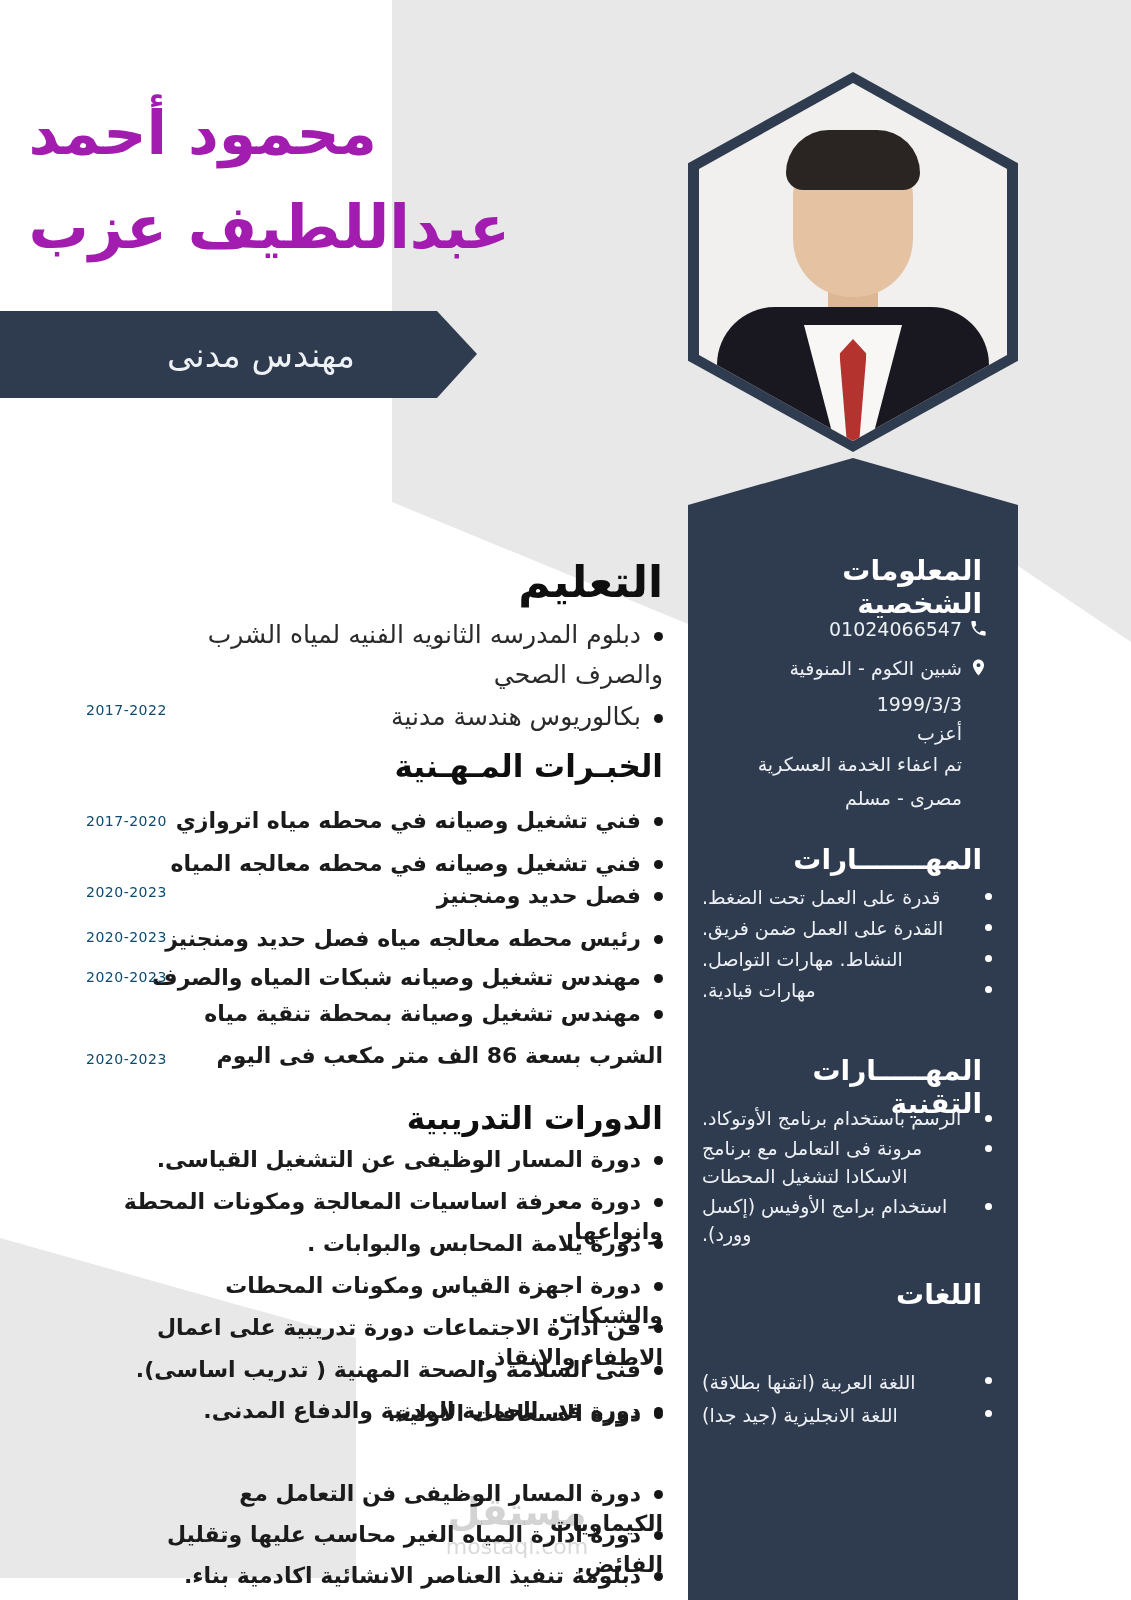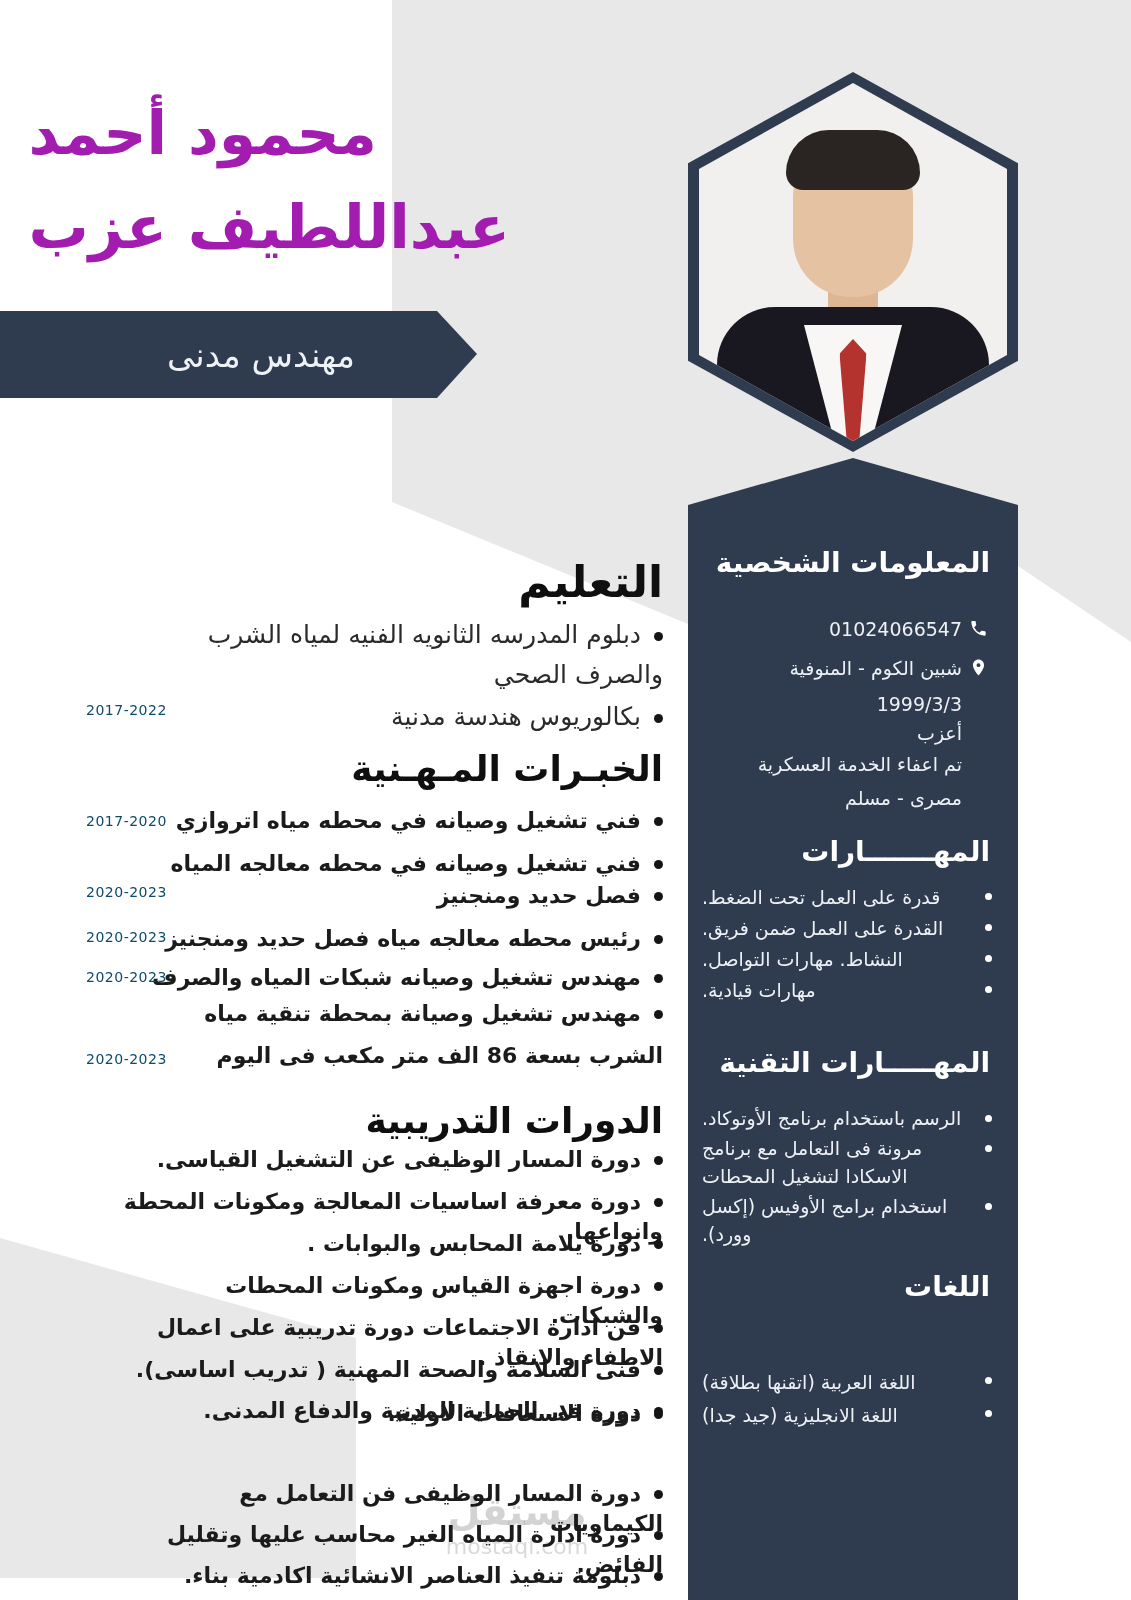--- a/index.html
+++ b/index.html
@@ -39,36 +39,36 @@
   .av-neck { position:absolute; top:200px; left:50%; transform:translateX(-50%); width:50px; height:46px; background:#ddb694; }
   .av-suit { position:absolute; bottom:-4px; left:50%; transform:translateX(-50%); width:272px; height:138px; background:#191820; border-radius:58px 58px 0 0; }
   .av-shirt { position:absolute; bottom:-4px; left:50%; transform:translateX(-50%); width:98px; height:120px; background:#f8f7f5; clip-path:polygon(0 0,100% 0,68% 100%,32% 100%); }
   .av-tie { position:absolute; bottom:-4px; left:50%; transform:translateX(-50%); width:27px; height:106px; background:#b5332e; clip-path:polygon(50% 0,100% 14%,72% 100%,28% 100%,0 14%); }
   .av-head { position:absolute; top:62px; left:50%; transform:translateX(-50%); width:120px; height:152px; background:#e5c2a2; border-radius:52px 52px 58px 58px; }
   .av-hair { position:absolute; top:47px; left:50%; transform:translateX(-50%); width:134px; height:60px; background:#2a2422; border-radius:60px 60px 24px 24px; }
 
   
   .sidebar { position:absolute; left:688px; top:458px; width:330px; height:1142px; background:#2f3b4e; color:#edf1f5;
     clip-path:polygon(50% 0, 100% 47px, 100% 100%, 0 100%, 0 47px); }
-  .sb-title { position:absolute; right:28px; left:16px; margin:0; text-align:right; font-size:28px; font-weight:700; color:#ffffff; }
+  .sb-title { position:absolute; right:28px; left:16px; margin:8px; text-align:right; font-size:28px; font-weight:700; color:#ffffff; }
   .info-row { position:absolute; right:24px; width:284px; display:flex; align-items:flex-start; font-size:19px; line-height:27px; }
   .ic { flex:0 0 32px; display:flex; justify-content:center; padding-top:3px; }
   .ic svg { width:19px; height:19px; fill:#ffffff; }
   .txt { flex:1; text-align:right; }
   .sb-list { position:absolute; right:26px; left:14px; list-style:none; margin:0; padding:0; font-size:19px; }
   .sb-list li { position:relative; padding-right:18px; text-align:left; }
   .sb-list li::before { content:""; position:absolute; right:0; top:11px; width:7px; height:7px; border-radius:50%; background:#ffffff; }
   .l-skills li { line-height:31px; }
   .l-tech li { line-height:28px; margin-bottom:2px; }
   .l-lang li { line-height:33px; }
 
   
   .m-title { position:absolute; right:468px; margin:0; color:#0f0f0f; font-weight:800; text-align:right; white-space:nowrap; }
   .t-edu { font-size:44px; }
-  .t-exp, .t-courses { font-size:36px; }
+  .t-exp, .t-courses { font-size:31px; }
   .m-item { position:absolute; right:468px; width:540px; text-align:right; }
   .m-item .dot { display:inline-block; width:9px; height:9px; border-radius:50%; background:#151515; margin-left:13px; vertical-align:2px; }
   .edu-item { font-size:25px; font-weight:400; line-height:40px; color:#2a2a2a; width:520px; }
   .exp-item { font-size:22px; font-weight:700; line-height:30px; color:#1b1b1b; }
   .course-item { font-size:22px; font-weight:700; line-height:30px; color:#1b1b1b; }
   .date { position:absolute; left:86px; font-size:14px; color:#0c4a6e; direction:ltr; font-weight:400; letter-spacing:0.5px; }
 </style>
 </head>
 <body>
 

